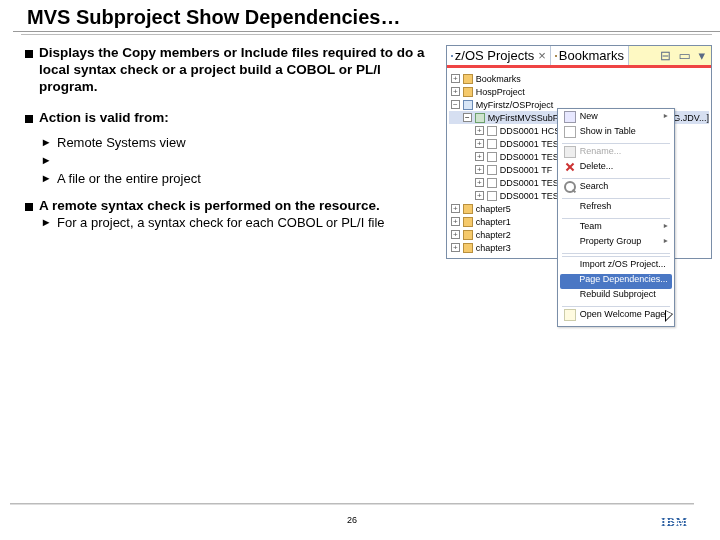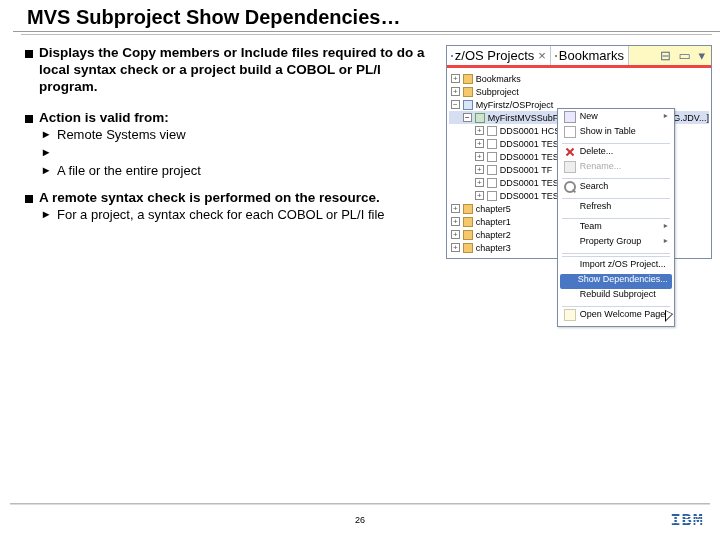--- a/index.html
+++ b/index.html
@@ -129,51 +129,51 @@
   }
   .cursor::after {
     content: ""; position: absolute;
     border-left: 6px solid #fff;
     border-top: 3px solid transparent;
     border-bottom: 6px solid transparent;
     left: 1px; top: 1px;
   }
 
   .footer {
-    position: absolute; bottom: 6px; left: 10px; right: 10px;
+    position: absolute; bottom: 6px; left: 10px; right: 26px;
     border-top: 1px solid #bbb;
   }
   .footer .inner {
     border-top: 1px solid #ddd;
     display: flex; justify-content: center; align-items: center;
     height: 30px; position: relative;
   }
   .pagen { font-size: 9px; color: #000; }
   .ibm {
     position: absolute; right: 6px; bottom: 4px;
-    font-size: 17px; font-weight: 900; letter-spacing: 1px;
-    color: #2b5fa2; font-family: Liberation Mono, monospace;
+    font-size: 12px; font-weight: 900; letter-spacing: 1px;
+    color: #2b5fa2; font-family: Liberation Serif, serif;
     background: repeating-linear-gradient(#2b5fa2 0 2px, #fff 2px 3px);
     -webkit-background-clip: text; background-clip: text; color: transparent;
   }
 </style>
 </head>
 <body>
 
 <div class="slide">
   <div class="title">MVS Subproject Show Dependencies…</div>
   <div class="title-underline"></div>
 
   <div class="content-wrap">
     <div class="text-col">
       <div class="bul">
         <span class="sq"></span>
         <span>Displays the Copy members or Include files required to do a local syntax check or a project build a COBOL or PL/I program.</span>
       </div>
-      <div class="bul" style="margin-bottom:0">
+      <div class="bul" style="margin-bottom:8px">
         <span class="sq"></span>
         <span>Action is valid from:</span>
       </div>
       <div class="sub">
           <span class="arrow">▸</span>
           <span>Remote Systems view</span>
         </div>
       <div class="sub">
           <span class="arrow">▸</span>
         </div>
@@ -209,21 +209,21 @@
         </div>
         <div class="tree">
           <div class="tree-row lvl1">
               <span class="plus">+</span>
               <span class="ico ico-folder"></span>
               <span class="node-text">Bookmarks</span>
             </div>
           <div class="tree-row lvl1">
               <span class="plus">+</span>
               <span class="ico ico-folder"></span>
-              <span class="node-text">Subproject</span>
+              <span class="node-text">HospProject</span>
             </div>
           <div class="tree-row lvl1">
               <span class="plus">−</span>
               <span class="ico ico-proj"></span>
               <span class="node-text">MyFirstz/OSProject</span>
             </div>
           <div class="tree-row lvl2 sel">
               <span class="plus">−</span>
               <span class="ico ico-sub"></span>
               <span class="node-text">MyFirstMVSSubProject  [DTMOMVS.DEMOPKG.JDV...]</span>
@@ -283,28 +283,28 @@
         <div class="ctx" style="left:110px; top:62px;">
           <div class="mrow has-sub">
               <span class="mi mi-new"></span>
               <span class="mtxt">New</span>
             </div>
           <div class="mrow">
               <span class="mi mi-table"></span>
               <span class="mtxt">Show in Table</span>
             </div>
           <div class="sep"></div>
-          <div class="mrow">
-              <span class="mi mi-del"></span>
-              <span class="mtxt">Delete...</span>
-            </div>
           <div class="mrow disabled">
               <span class="mi mi-rename"></span>
               <span class="mtxt">Rename...</span>
             </div>
+          <div class="mrow">
+              <span class="mi mi-del"></span>
+              <span class="mtxt">Delete...</span>
+            </div>
           <div class="sep"></div>
           <div class="mrow">
               <span class="mi mi-search"></span>
               <span class="mtxt">Search</span>
             </div>
           <div class="sep"></div>
           <div class="mrow">
               <span class="mi"></span>
               <span class="mtxt">Refresh</span>
             </div>
@@ -318,21 +318,21 @@
               <span class="mtxt">Property Group</span>
             </div>
           <div class="sep"></div>
           <div class="sep"></div>
           <div class="mrow">
               <span class="mi"></span>
               <span class="mtxt">Import z/OS Project...</span>
             </div>
           <div class="mrow selected">
               <span class="mi"></span>
-              <span class="mtxt">Show Dependencies...</span>
+              <span class="mtxt">Page Dependencies...</span>
             </div>
           <div class="mrow">
               <span class="mi"></span>
               <span class="mtxt">Rebuild Subproject</span>
             </div>
           <div class="sep"></div>
           <div class="mrow">
               <span class="mi mi-open"></span>
               <span class="mtxt">Open Welcome Page</span>
             </div>

